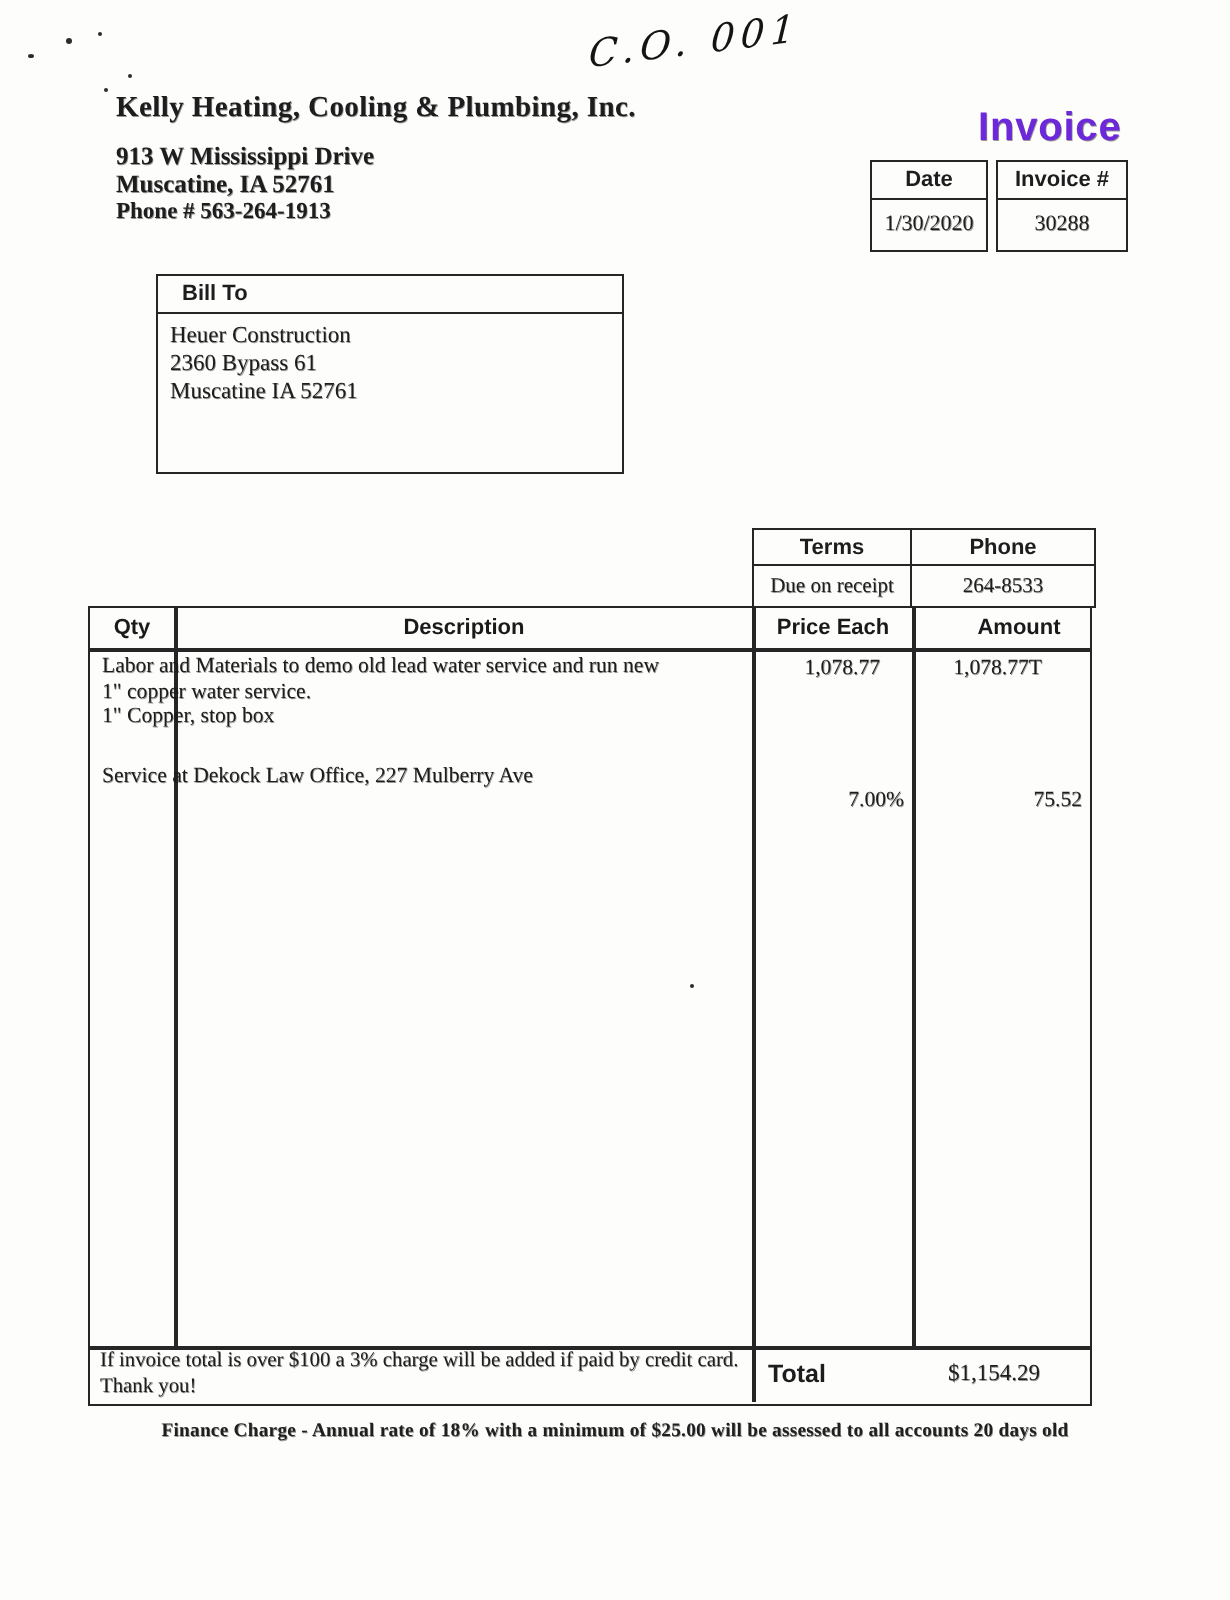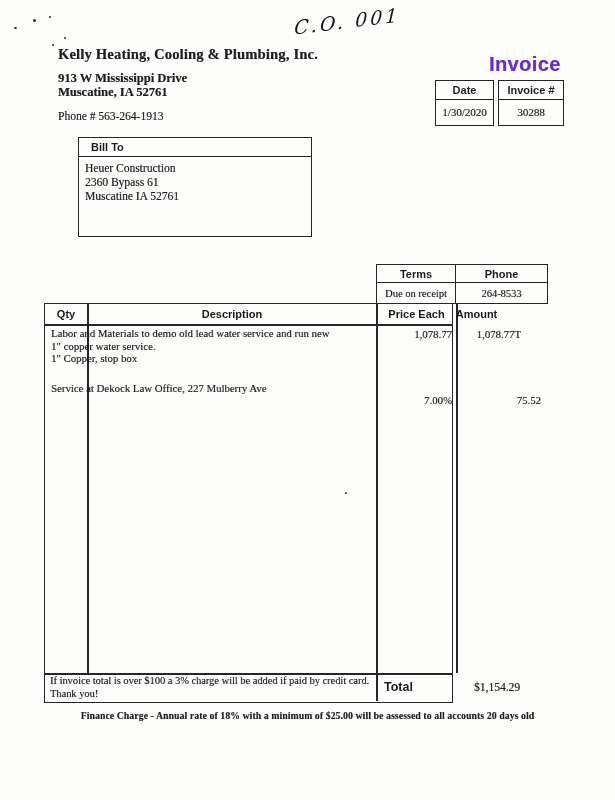--- a/index.html
+++ b/index.html
@@ -23,21 +23,21 @@
     font-style:italic; font-size:19px; color:#141414;
     letter-spacing:3px;
     transform: rotate(-7deg) skewX(-10deg);
     white-space:nowrap;
   }
 
   
   .company { position:absolute; left:58px; top:46px; }
   .company-name { font-size:14.5px; font-weight:bold; letter-spacing:0.2px; }
   .company-addr { margin-top:8px; font-size:12.5px; font-weight:bold; line-height:14px; }
-  .company-phone { font-size:11.5px; font-weight:normal; margin-top:11px; }
+  .company-phone { font-size:11.5px; font-weight:bold; margin-top:1px; }
 
   
   .invoice-title {
     position:absolute; left:489px; top:53px;
     font-family:"Liberation Sans", sans-serif;
     font-size:20px; font-weight:bold; letter-spacing:0.4px; color:#6d28d9;
   }
   .hdr-boxes { position:absolute; left:435px; top:80px; display:flex; gap:4px; }
   .hdr-box { border:1.5px solid #262626; box-sizing:border-box; background:#fdfdfc; }
   .hdr-box .h {
@@ -66,46 +66,46 @@
     display:grid; grid-template-columns:79px 1fr; grid-template-rows:18px 1fr;
   }
   .terms-box .cell { display:flex; align-items:center; justify-content:center; }
   .terms-box .lab { font-family:"Liberation Sans", sans-serif; font-weight:bold; font-size:11px; }
   .terms-box .val { font-size:10.5px; }
   .terms-box .bb { border-bottom:1.5px solid #262626; }
   .terms-box .br { border-right:1.5px solid #262626; }
 
   
   .items {
-    position:absolute; left:44px; top:303px; width:409px; height:400px;
+    position:absolute; left:44px; top:303px; width:502px; height:400px;
     border:1.5px solid #262626; box-sizing:border-box;
   }
   .items .vline { position:absolute; width:1.5px; background:#262626; top:0; }
   .vline-qty   { left:42px;  height:369px; }
   .vline-desc  { left:331px; height:397px; }
   .vline-price { left:411px; height:369px; }
   .items .hline { position:absolute; left:0; right:0; height:1.5px; background:#262626; }
   .hline-header { top:20px; }
   .hline-footer { top:369px; }
 
   .col-head {
     position:absolute; top:0; height:20px; line-height:20px; text-align:center;
     font-family:"Liberation Sans", sans-serif; font-weight:bold; font-size:11px; color:#1a1a1a;
   }
   .ch-qty    { left:0;    width:42px; }
   .ch-desc   { left:43px; width:288px; }
   .ch-price  { left:332px; width:79px; }
-  .ch-amount { left:388px; width:87px; }
+  .ch-amount { left:421px; width:87px; }
 
   .desc-block { position:absolute; left:6px; width:282px; font-size:10.8px; line-height:12.5px; }
   .desc-block p { margin:0; }
   .row1-desc { top:23px; }
   .row2-desc { top:78px; }
   .num-cell { position:absolute; font-size:10.8px; text-align:right; }
-  .row1-price  { left:332px; width:75px; top:24px;font-family:Liberation Serif, serif; }
+  .row1-price  { left:320px; width:75px; top:24px;font-family:Liberation Serif, serif; }
   .row1-amount { left:392px; width:84px; top:24px; }
   .row2-price  { left:332px; width:75px; top:90px; }
   .row2-amount { left:412px; width:84px; top:90px; }
 
   .credit-note {
     position:absolute; left:0; top:369px; width:331px; height:28px;
     box-sizing:border-box; padding:2px 5px;
     font-size:10.4px; line-height:12.5px;
   }
   .total-label {

